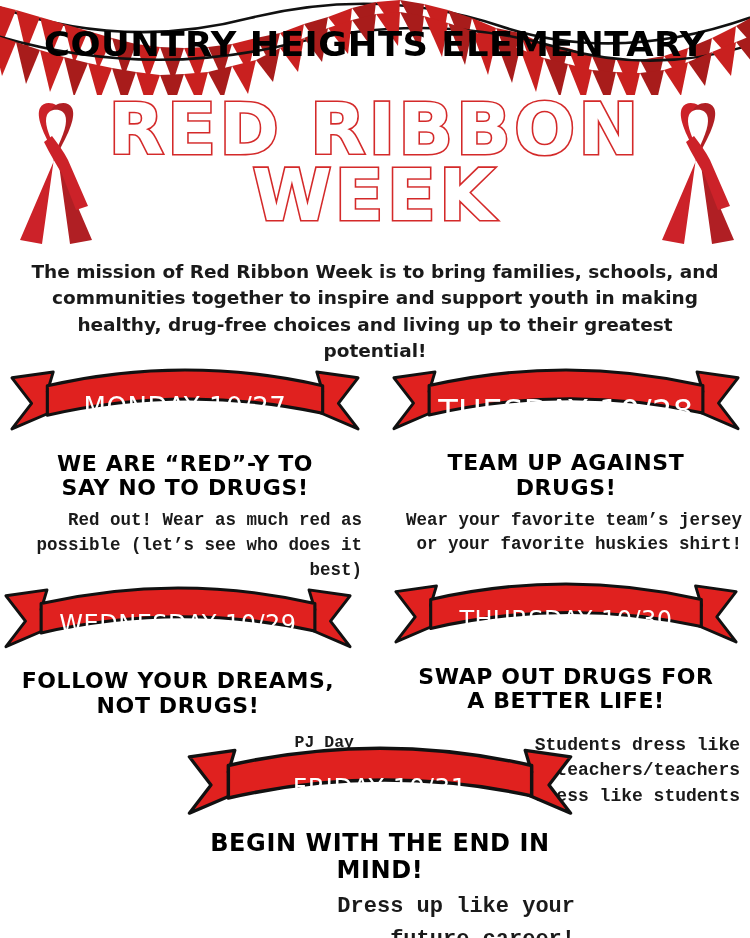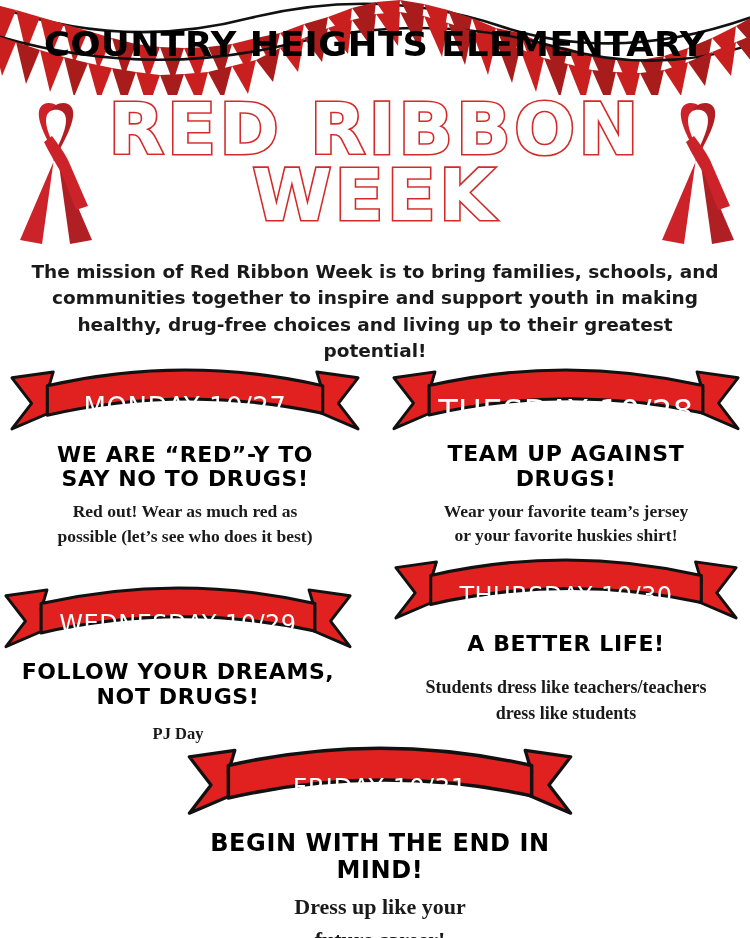--- a/index.html
+++ b/index.html
@@ -99,37 +99,37 @@
   }
 
   .day-head {
     text-align:center;
     font-family:"DejaVu Sans", sans-serif;
     font-weight:700;
     font-size:22px;
     line-height:1.12;
     letter-spacing:0.6px;
     color:#000000;
-    margin-top:4px;
+    margin-top:13px;
   }
   .day-sub {
-    text-align:center;
-    font-family:Liberation Serif, serif;
+    text-align:right;
+    font-family:Liberation Mono, monospace;
     font-weight:700;
     font-size:17.5px;
     line-height:1.42;
     color:#1a1a1a;
     margin-top:7px;
   }
 
   
   #card-monday    { top:368px; left:8px;   width:354px; }
   #card-tuesday   { top:368px; left:390px; width:352px; }
   #card-wednesday { top:586px; left:2px;   width:352px; }
-  #card-thursday  { top:558px; left:392px; width:348px; }
+  #card-thursday  { top:582px; left:392px; width:348px; }
   #card-friday    { top:746px; left:185px; width:390px; }
 
   #card-monday .banner-label    { font-size:26px; }
   #card-tuesday .banner-label   { font-size:32px; }
   #card-wednesday .banner-label { font-size:24px; }
   #card-thursday .banner-label  { font-size:24px; }
   #card-friday  .banner-label   { font-size:25px; }
 
   #card-wednesday .day-sub { font-size:16.5px; margin-top:12px; }
   #card-thursday  .day-sub { font-size:18px; margin-top:19px; }
@@ -319,20 +319,21 @@
   <div class="day-card" id="card-thursday">
     <div class="banner-wrap">
       <svg viewBox="0 0 360 72">
         <path d="M4,10 L46,4 L40,24 L46,44 L4,62 L24,36 Z" fill="#E0211F" stroke="#111111" stroke-width="3" stroke-linejoin="round"></path>
         <path d="M356,10 L314,4 L320,24 L314,44 L356,62 L336,36 Z" fill="#E0211F" stroke="#111111" stroke-width="3" stroke-linejoin="round"></path>
         <path d="M40,18 Q180,-14 320,18 L320,46 Q180,16 40,48 Z" fill="#E0211F" stroke="#111111" stroke-width="3.2" stroke-linejoin="round"></path>
       </svg>
       <div class="banner-label">THURSDAY 10/30</div>
     </div>
     <div class="day-head">
+      <div>SWAP OUT DRUGS FOR</div>
       <div>A BETTER LIFE!</div>
     </div>
     <div class="day-sub">
       <div>Students dress like teachers/teachers</div>
       <div>dress like students</div>
     </div>
   </div>
 
   <div class="day-card" id="card-friday">
     <div class="banner-wrap">

